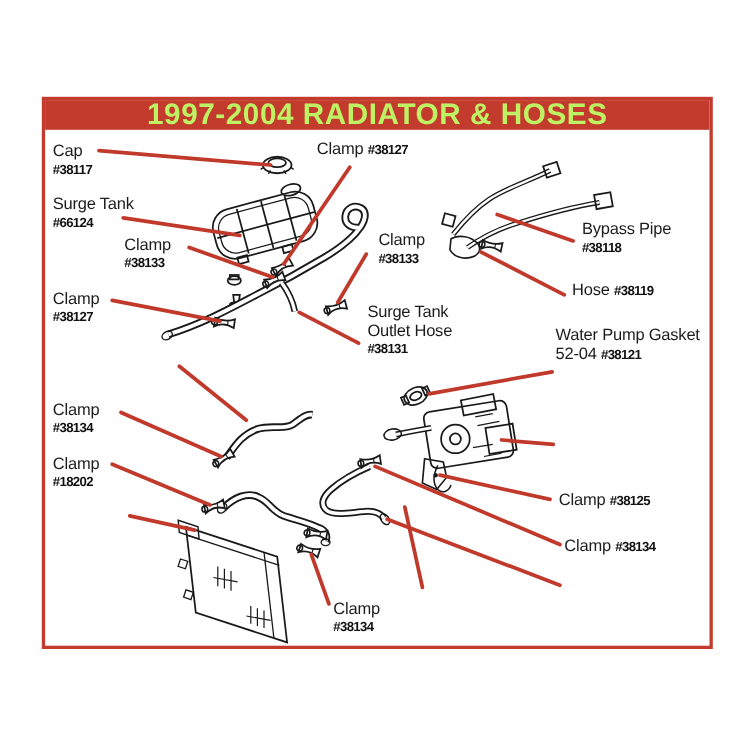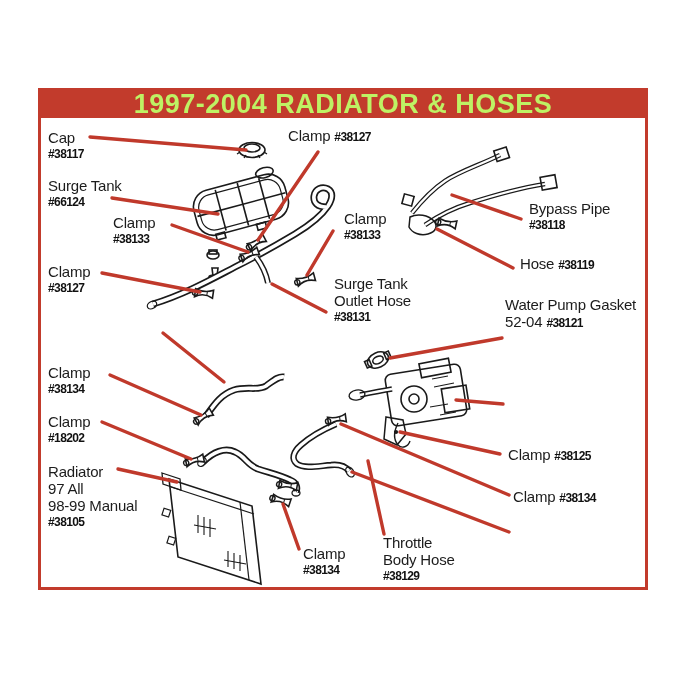--- a/index.html
+++ b/index.html
@@ -244,37 +244,26 @@
 
     <div class="label" style="left:7px;top:295px">
       <span class="ln">Clamp</span>
       <span class="ln num">#18202</span>
     </div>
 
     <div class="label" style="left:467px;top:328px">
       <span>Clamp</span><span class="gap"></span><span class="num">#38125</span>
     </div>
 
-    <div class="label" style="left:7px;top:345px">
-      <span class="ln">Radiator</span>
-      <span class="ln">97 All</span>
-      <span class="ln">98-99 Manual</span>
-      <span class="ln num">#38105</span>
-    </div>
 
     <div class="label" style="left:472px;top:370px">
       <span>Clamp</span><span class="gap"></span><span class="num">#38134</span>
     </div>
 
 
-    <div class="label" style="left:342px;top:416px">
-      <span class="ln">Throttle</span>
-      <span class="ln">Body Hose</span>
-      <span class="ln num">#38129</span>
-    </div>
 
     <div class="label" style="left:262px;top:427px">
       <span class="ln">Clamp</span>
       <span class="ln num">#38134</span>
     </div>
 
   </div>
 </div>
 
 </body></html>

